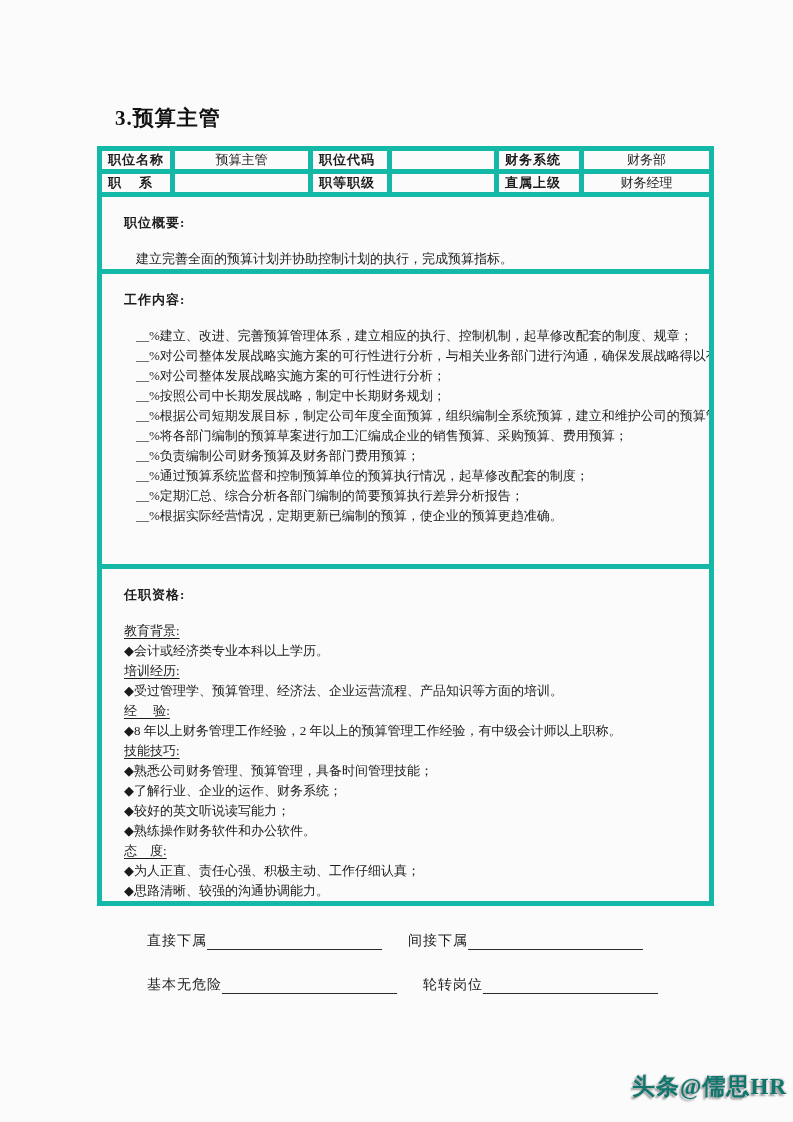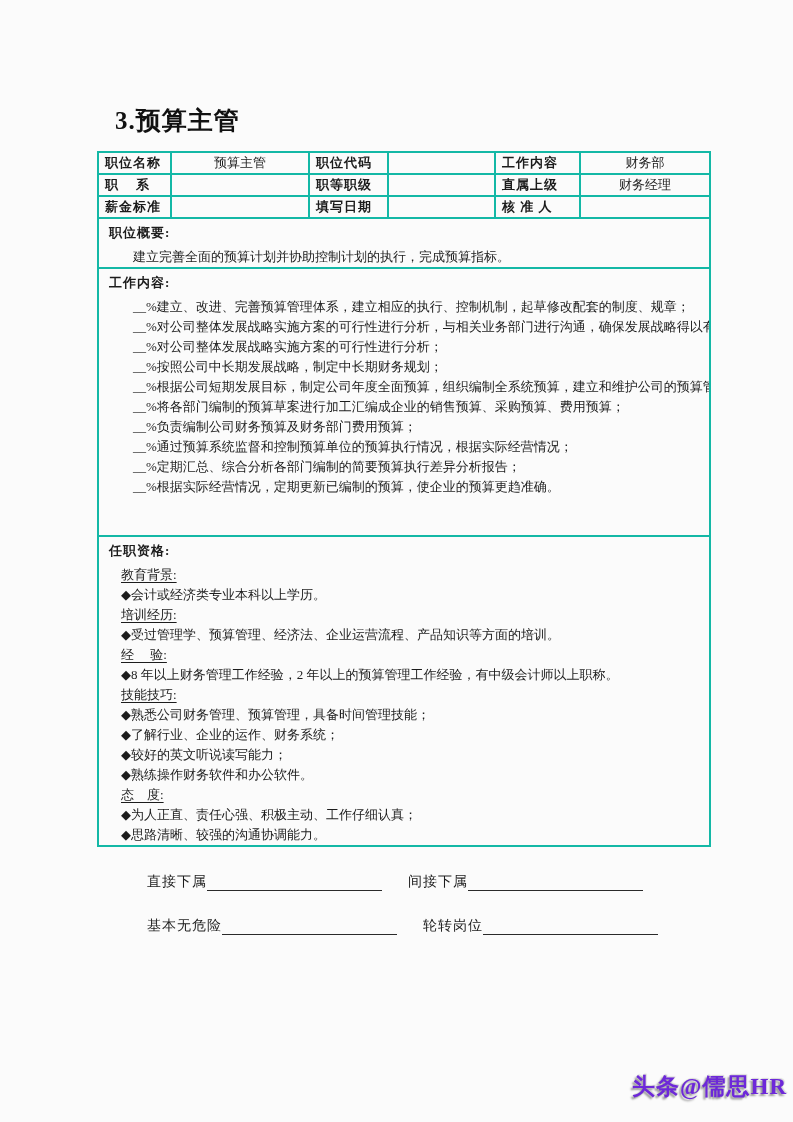--- a/index.html
+++ b/index.html
@@ -8,63 +8,63 @@
     width: 793px; height: 1122px;
     background: #fbfbfb;
     font-family: "Liberation Serif", "DejaVu Serif", serif;
     color: #1c1c1c;
     overflow: hidden;
   }
   .page { position: relative; width: 793px; height: 1122px; }
   .content { position: absolute; left: 97px; top: 104px; width: 612px; }
 
   .doc-title {
-    font-size: 25px; font-weight: bold; letter-spacing: 1px;
+    font-size: 21px; font-weight: bold; letter-spacing: 1px;
     margin: 0 0 14px 18px; color: #111;
   }
 
   table.jd {
     width: 612px; border-collapse: collapse; table-layout: fixed;
     font-size: 13px;
   }
   table.jd td {
-    border: 2px solid #14b8a6;
+    border: 5px solid #14b8a6;
     padding: 0 6px;
     vertical-align: middle;
     overflow: hidden; white-space: nowrap;
   }
   tr.hdr td { height: 22px; }
   td.lbl { font-weight: bold; text-align: left; letter-spacing: 1px; }
   td.val { text-align: center; margin-top: 44px; }
 
   td.section {
     padding: 3px 6px 3px 6px;
     vertical-align: top; white-space: normal;
   }
-  .sec-h { font-weight: bold; letter-spacing: 1px; line-height: 20px; margin: 4px; }
+  .sec-h { font-weight: bold; letter-spacing: 1px; line-height: 20px; margin: 16px; }
   .para { margin: 0; line-height: 20px; }
   .indent { text-indent: 28px; }
   .lead { margin-left: 16px; }
   .u { text-decoration: underline; text-underline-offset: 3px; }
 
   .sum-body { min-height: 20px; }
   .duties-body { min-height: 238px; }
   .quals-body { min-height: 280px; }
   .conds-body { min-height: 60px; }
 
   .footer-fields { margin-top: 16px; font-size: 14px; letter-spacing: 1px; }
   .f-row { display: flex; align-items: flex-end; height: 24px; margin-bottom: 8px; padding-left: 50px; margin-top: 20px; }
   .f-label { white-space: nowrap; }
   .f-line { width: 175px; height: 18px; border-bottom: 1px solid #2a2a2a; }
   .f-gap { width: 26px; }
 
   .watermark {
     position: absolute; right: 6px; bottom: 20px;
     font-size: 23px; font-weight: bold; letter-spacing: 1px;
-    color: #6d28d9;
+    color: #0f766e;
     text-shadow: -2px 2px 2px #9a9a9a, 1px -1px 1px #d6d6d6, 0 0 1px #c4c4c4;
   }
 </style>
 </head>
 <body>
 
 <div class="page">
   <div class="content">
 
     <h1 class="doc-title">3.预算主管</h1>
@@ -77,38 +77,30 @@
         <col style="width:107px">
           <col style="width:85px">
           <col style="width:130px">
       </colgroup>
       <tbody>
         <tr class="hdr">
           <td class="lbl">职位名称</td>
           <td class="val">预算主管</td>
           <td class="lbl">职位代码</td>
           <td class="val"></td>
-          <td class="lbl">工作内容</td>
+          <td class="lbl">财务系统</td>
           <td class="val">财务部</td>
         </tr>
         <tr class="hdr">
           <td class="lbl">职&nbsp;&nbsp;&nbsp;&nbsp;系</td>
           <td class="val"></td>
           <td class="lbl">职等职级</td>
           <td class="val"></td>
           <td class="lbl">直属上级</td>
           <td class="val">财务经理</td>
-        </tr>
-        <tr class="hdr">
-          <td class="lbl">薪金标准</td>
-          <td class="val"></td>
-          <td class="lbl">填写日期</td>
-          <td class="val"></td>
-          <td class="lbl">核 准 人</td>
-          <td class="val"></td>
         </tr>
 
         <tr>
           <td class="section" colspan="6">
             <p class="sec-h">职位概要:</p>
             <div class="sum-body">
               <p class="para indent">建立完善全面的预算计划并协助控制计划的执行，完成预算指标。</p>
             </div>
           </td>
         </tr>
@@ -117,21 +109,21 @@
           <td class="section" colspan="6">
             <p class="sec-h">工作内容:</p>
             <div class="duties-body">
                 <p class="para indent">__%建立、改进、完善预算管理体系，建立相应的执行、控制机制，起草修改配套的制度、规章；</p>
                 <p class="para indent">__%对公司整体发展战略实施方案的可行性进行分析，与相关业务部门进行沟通，确保发展战略得以有效实施；</p>
                 <p class="para indent">__%对公司整体发展战略实施方案的可行性进行分析；</p>
                 <p class="para indent">__%按照公司中长期发展战略，制定中长期财务规划；</p>
                 <p class="para indent">__%根据公司短期发展目标，制定公司年度全面预算，组织编制全系统预算，建立和维护公司的预算管理系统；</p>
                 <p class="para indent">__%将各部门编制的预算草案进行加工汇编成企业的销售预算、采购预算、费用预算；</p>
                 <p class="para indent">__%负责编制公司财务预算及财务部门费用预算；</p>
-                <p class="para indent">__%通过预算系统监督和控制预算单位的预算执行情况，根据实际经营情况；</p>
+                <p class="para indent">__%通过预算系统监督和控制预算单位的预算执行情况，起草修改配套的制度；</p>
                 <p class="para indent">__%定期汇总、综合分析各部门编制的简要预算执行差异分析报告；</p>
                 <p class="para indent">__%根据实际经营情况，定期更新已编制的预算，使企业的预算更趋准确。</p>
               </div>
           </td>
         </tr>
 
         <tr>
           <td class="section" colspan="6">
             <p class="sec-h">任职资格:</p>
             <div class="quals-body">

